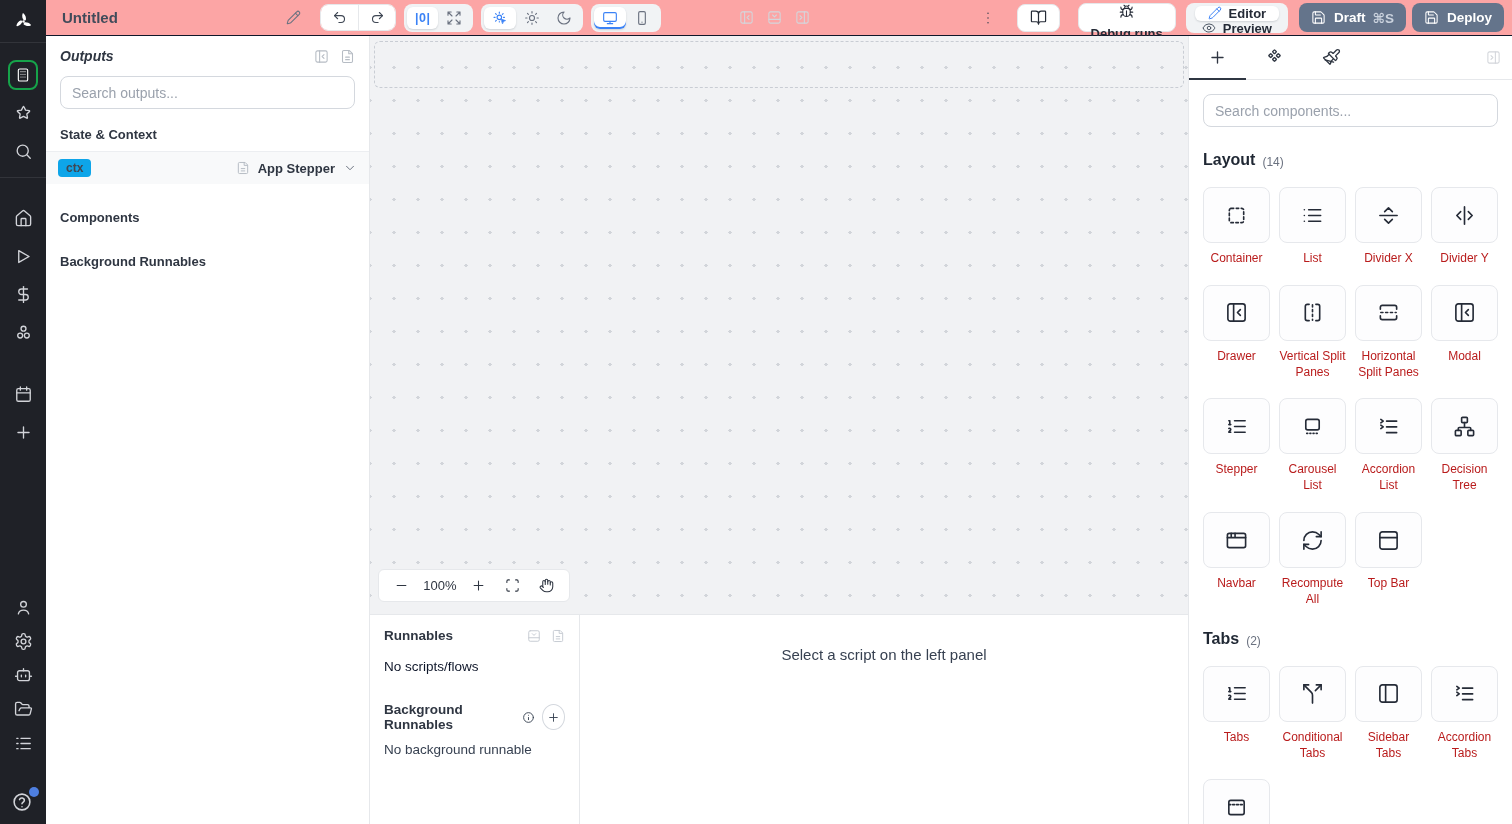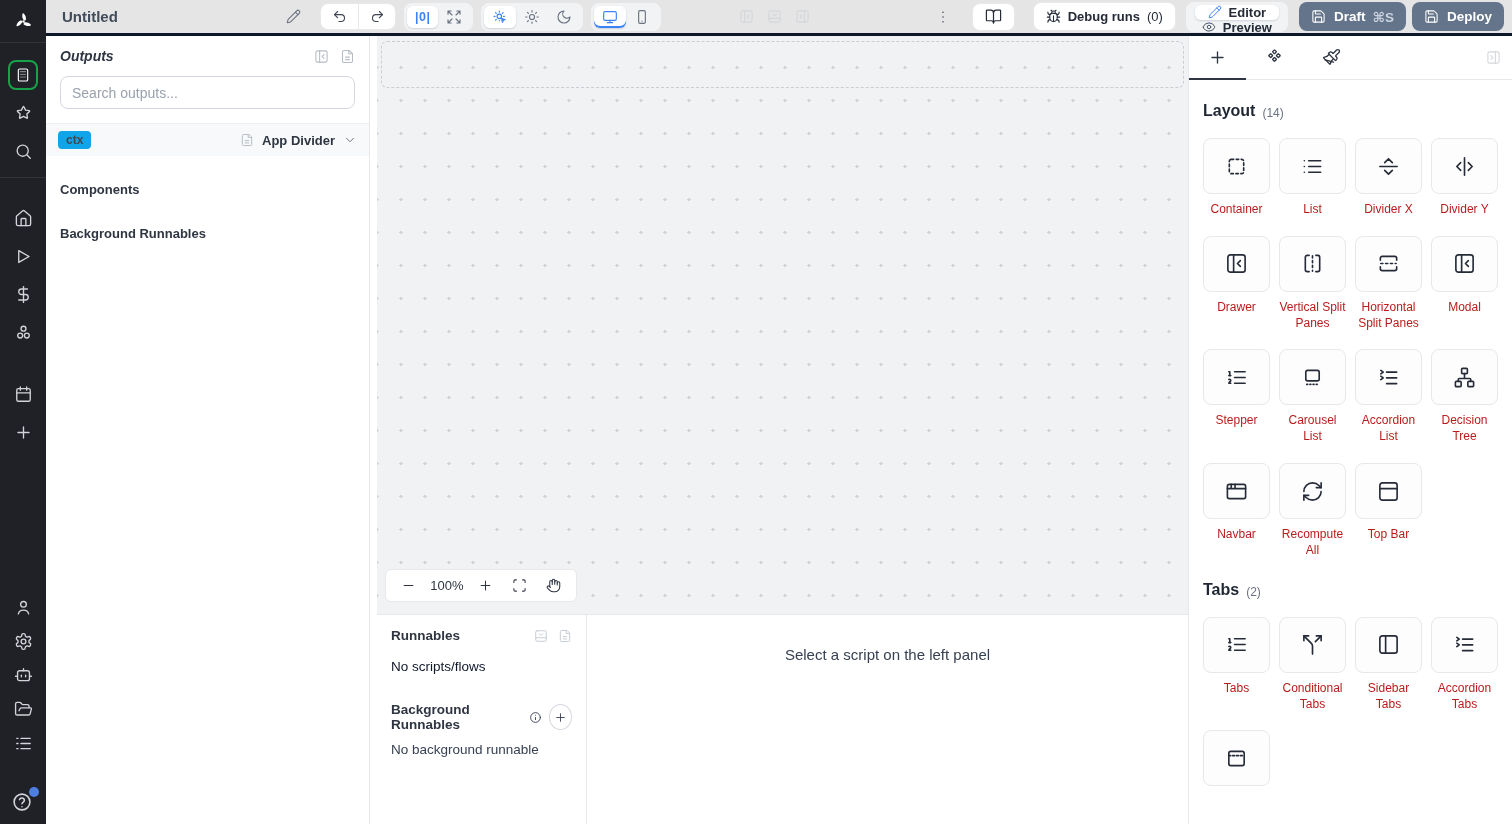--- a/index.html
+++ b/index.html
@@ -23,40 +23,40 @@
   .sb-active-box .sb-icon { width:16px; height:16px; }
   .sb-divider { width:100%; height:1px; background:#32343a; margin:7px 0; }
   .gap-top { margin-top:24px; }
   .sb-bottom { margin-top:auto; }
   .sb-help { position:relative; margin:30px 0 10px; background:none; border:none; color:#d2d4d9; width:24px; height:24px; padding:0; }
   .sb-help .dot { position:absolute; top:-3px; right:-4px; width:10px; height:10px; border-radius:50%; background:#4e7fe0; }
 
   .main { flex:1; display:flex; flex-direction:column; min-width:0; }
 
   
-  .topbar { height:36px; flex-shrink:0; background:#e5e5e5; border-bottom:3px solid #0f172a; display:flex; align-items:center; }
+  .topbar { height:36px; flex-shrink:0; background:#fca5a5; border-bottom:1px solid #0f172a; display:flex; align-items:center; }
   .tb-title { margin-left:16px; width:224px; font-size:15px; font-weight:700; color:#414b5a; }
   .tb-pencil { width:15px; height:15px; color:#6b7280; margin-right:19px; }
   .tb-undo-group { display:flex; border:1px solid #e6e8eb; border-radius:8px; height:27px; overflow:hidden; }
   .tb-undo-group .tb-btn { width:37px; border:none; background:#fff; display:flex; align-items:center; justify-content:center; color:#3f4754; }
   .tb-undo-group .tb-btn + .tb-btn { border-left:1px solid #e6e8eb; }
   .tb-btn-icon { width:15px; height:15px; }
   .tb-seg { display:flex; align-items:center; background:#f1f3f5; border-radius:8px; padding:3px; height:28px; margin-left:8px; }
   .seg-btn { border:none; background:transparent; height:22px; display:flex; align-items:center; justify-content:center; border-radius:6px; color:#6b7280; padding:0 8px; }
   .seg-btn.active { background:#fff; box-shadow:0 1px 2px rgba(16,24,40,.15); color:#3b82f6; }
   .seg-btn.blue-underline { box-shadow:0 1px 2px rgba(16,24,40,.15), inset 0 -2px 0 #3b82f6; }
   .seg-icon { width:16px; height:16px; }
   .tb-zero { font-size:12.5px; font-weight:600; letter-spacing:.5px; }
   .tb-faded { display:flex; gap:13px; margin-left:78px; color:#d3d6db; }
   .tb-faded .f-icon { width:15px; height:15px; }
   .tb-right { margin-left:auto; display:flex; align-items:center; margin-right:8px; }
   .tb-kebab { width:16px; height:16px; color:#374151; background:none; border:none; padding:0; }
   .tb-book { margin-left:21px; width:43px; height:28px; border:1px solid #e6e8eb; border-radius:8px; background:#fff; display:flex; align-items:center; justify-content:center; color:#252b37; }
   .tb-book .tb-btn-icon { width:17px; height:17px; }
-  .tb-debug { margin-left:18px; height:29px; border:1px solid #e6e8eb; border-radius:8px; background:#fff; display:flex; align-items:center; gap:7px; padding:0 12px; font-size:13px; font-weight:600; color:#252b37; }
+  .tb-debug { margin-left:18px; height:29px; border:1px solid #e6e8eb; border-radius:8px; background:#fff; display:flex; align-items:center; gap:7px; padding:0 12px; font-size:13px; font-weight:600; color:#252b37;flex-direction:column; }
   .tb-debug .tb-btn-icon { width:15px; height:15px; }
   .tb-debug .count { font-weight:400; }
   .tb-mode { margin-left:10px; display:flex; align-items:center; background:#f1f3f5; border-radius:8px; padding:3px; height:30px;flex-direction:column; }
   .mode-btn { border:none; background:transparent; height:24px; display:flex; align-items:center; gap:7px; padding:0 13px; border-radius:6px; font-size:13px; font-weight:600; color:#252b37; }
   .mode-btn.active { background:#fff; box-shadow:0 1px 2px rgba(16,24,40,.15); }
   .mode-btn .m-icon { width:14px; height:14px; color:#4b5563; }
   .mode-btn.active .m-icon { color:#3b82f6; }
   .tb-slate { margin-left:11px; height:29px; border:none; border-radius:8px; background:#64748b; color:#fff; display:flex; align-items:center; gap:8px; padding:0 12px; font-size:13.5px; font-weight:700; }
   .tb-slate + .tb-slate { margin-left:6px; }
   .tb-slate .s-icon { width:15px; height:15px; }
@@ -78,21 +78,21 @@
   .op-row.last { border-bottom:1px solid #eceef1; }
   .op-badge { background:#0ea5e9; color:#3f4754; font-size:12px; font-weight:600; padding:2px 8px; border-radius:4px; }
   .op-row-right { margin-left:auto; display:flex; align-items:center; gap:8px; }
   .op-doc { width:14px; height:14px; color:#b6bcc4; }
   .op-type { font-size:13px; font-weight:700; color:#2f3642; }
   .op-chev { width:14px; height:14px; color:#6b7280; background:none; border:none; padding:0; }
   .op-sub { margin-top:22px; }
   .op-sub2 { margin-top:16px; }
 
   
-  .center { flex:1; display:flex; flex-direction:column; min-width:0;margin-left:7px; }
+  .center { flex:1; display:flex; flex-direction:column; min-width:0; }
   .canvas { flex:1; position:relative; background-color:#f1f2f4;
     background-image:
       radial-gradient(3.5px 1px at center, #d2d5da 60%, rgba(0,0,0,0) 70%),
       radial-gradient(1px 3.5px at center, #d2d5da 60%, rgba(0,0,0,0) 70%);
     background-size:24px 33px; background-position:12px 15px; }
   .canvas-drop { position:absolute; left:4px; right:4px; top:5px; height:47px; border:1.5px dashed #c9cdd4; border-radius:6px; }
   .zoombar { position:absolute; left:8px; bottom:12px; width:192px; height:33px; background:#fff; border:1px solid #e6e8eb; border-radius:6px; display:flex; align-items:center; justify-content:space-evenly; }
   .zb-btn { background:none; border:none; padding:0; width:24px; height:24px; display:flex; align-items:center; justify-content:center; color:#2f3642; }
   .zb-btn .z-icon { width:15px; height:15px; }
   .zb-label { font-size:13px; color:#2f3642; }
@@ -475,31 +475,32 @@
                   </svg></span></button>
             <button class="op-hicon"><span><svg viewBox="0 0 24 24" fill="none" stroke="currentColor" stroke-width="1.7" stroke-linecap="round" stroke-linejoin="round">
                     <path d="M15 2.5H6a2 2 0 0 0-2 2v15a2 2 0 0 0 2 2h12a2 2 0 0 0 2-2V7.5z"></path>
                     <path d="M14 2.5v5h5M9 13h6M9 17h6"></path>
                   </svg></span></button>
           </div>
         </div>
         <div class="op-search">
           <input class="text-input" type="text" placeholder="Search outputs..." style="">
         </div>
+        <div class="op-section-title">State &amp; Context</div>
 
         <div class="op-row">
           <span class="op-badge">ctx</span>
           <div class="op-row-right">
             <span class="op-doc">
                 <svg viewBox="0 0 24 24" fill="none" stroke="currentColor" stroke-width="1.7" stroke-linecap="round" stroke-linejoin="round">
                   <path d="M15 2.5H6a2 2 0 0 0-2 2v15a2 2 0 0 0 2 2h12a2 2 0 0 0 2-2V7.5z"></path>
                   <path d="M14 2.5v5h5M9 13h6M9 17h6"></path>
                 </svg>
               </span>
-            <span class="op-type">App Divider</span>
+            <span class="op-type">App Stepper</span>
             <button class="op-chev"><span><svg viewBox="0 0 24 24" fill="none" stroke="currentColor" stroke-width="1.7" stroke-linecap="round" stroke-linejoin="round">
                     <path d="m6 9 6 6 6-6"></path>
                   </svg></span></button>
           </div>
         </div>
 
         <div class="op-section-title op-sub">Components</div>
         <div class="op-section-title op-sub2">Background Runnables</div>
       </aside>
 
@@ -610,20 +611,23 @@
                   <path d="M9 8c-1.8 2.71-3.97 3.46-6.58 3.95a.507.507 0 0 0-.26.86l7.53 7.52a.507.507 0 0 0 .86-.25C11.04 17.47 11.79 15.3 14.5 13.5"></path>
                 </svg>
               </span>
             </button>
             <button class="rp-collapse"><span><svg viewBox="0 0 24 24" fill="none" stroke="currentColor" stroke-width="1.7" stroke-linecap="round" stroke-linejoin="round">
                   <rect x="3" y="3" width="18" height="18" rx="2.5"></rect>
                   <path d="M15 3v18"></path>
                   <path d="m8 9 3 3-3 3"></path>
                 </svg></span></button>
         </div>
+        <div class="rp-search">
+          <input class="text-input" type="text" placeholder="Search components..." style="">
+        </div>
         <div class="rp-body" id="cmp-sections">
             <div class="cmp-section">
               <div class="cmp-header">
                 <span class="cmp-title">Layout</span>
                 <span class="cmp-count">(14)</span>
               </div>
               <div class="cmp-grid">
                 <div class="cmp-cell">
                   <button class="cmp-tile">
                     <span class="cmp-tile-icon">

